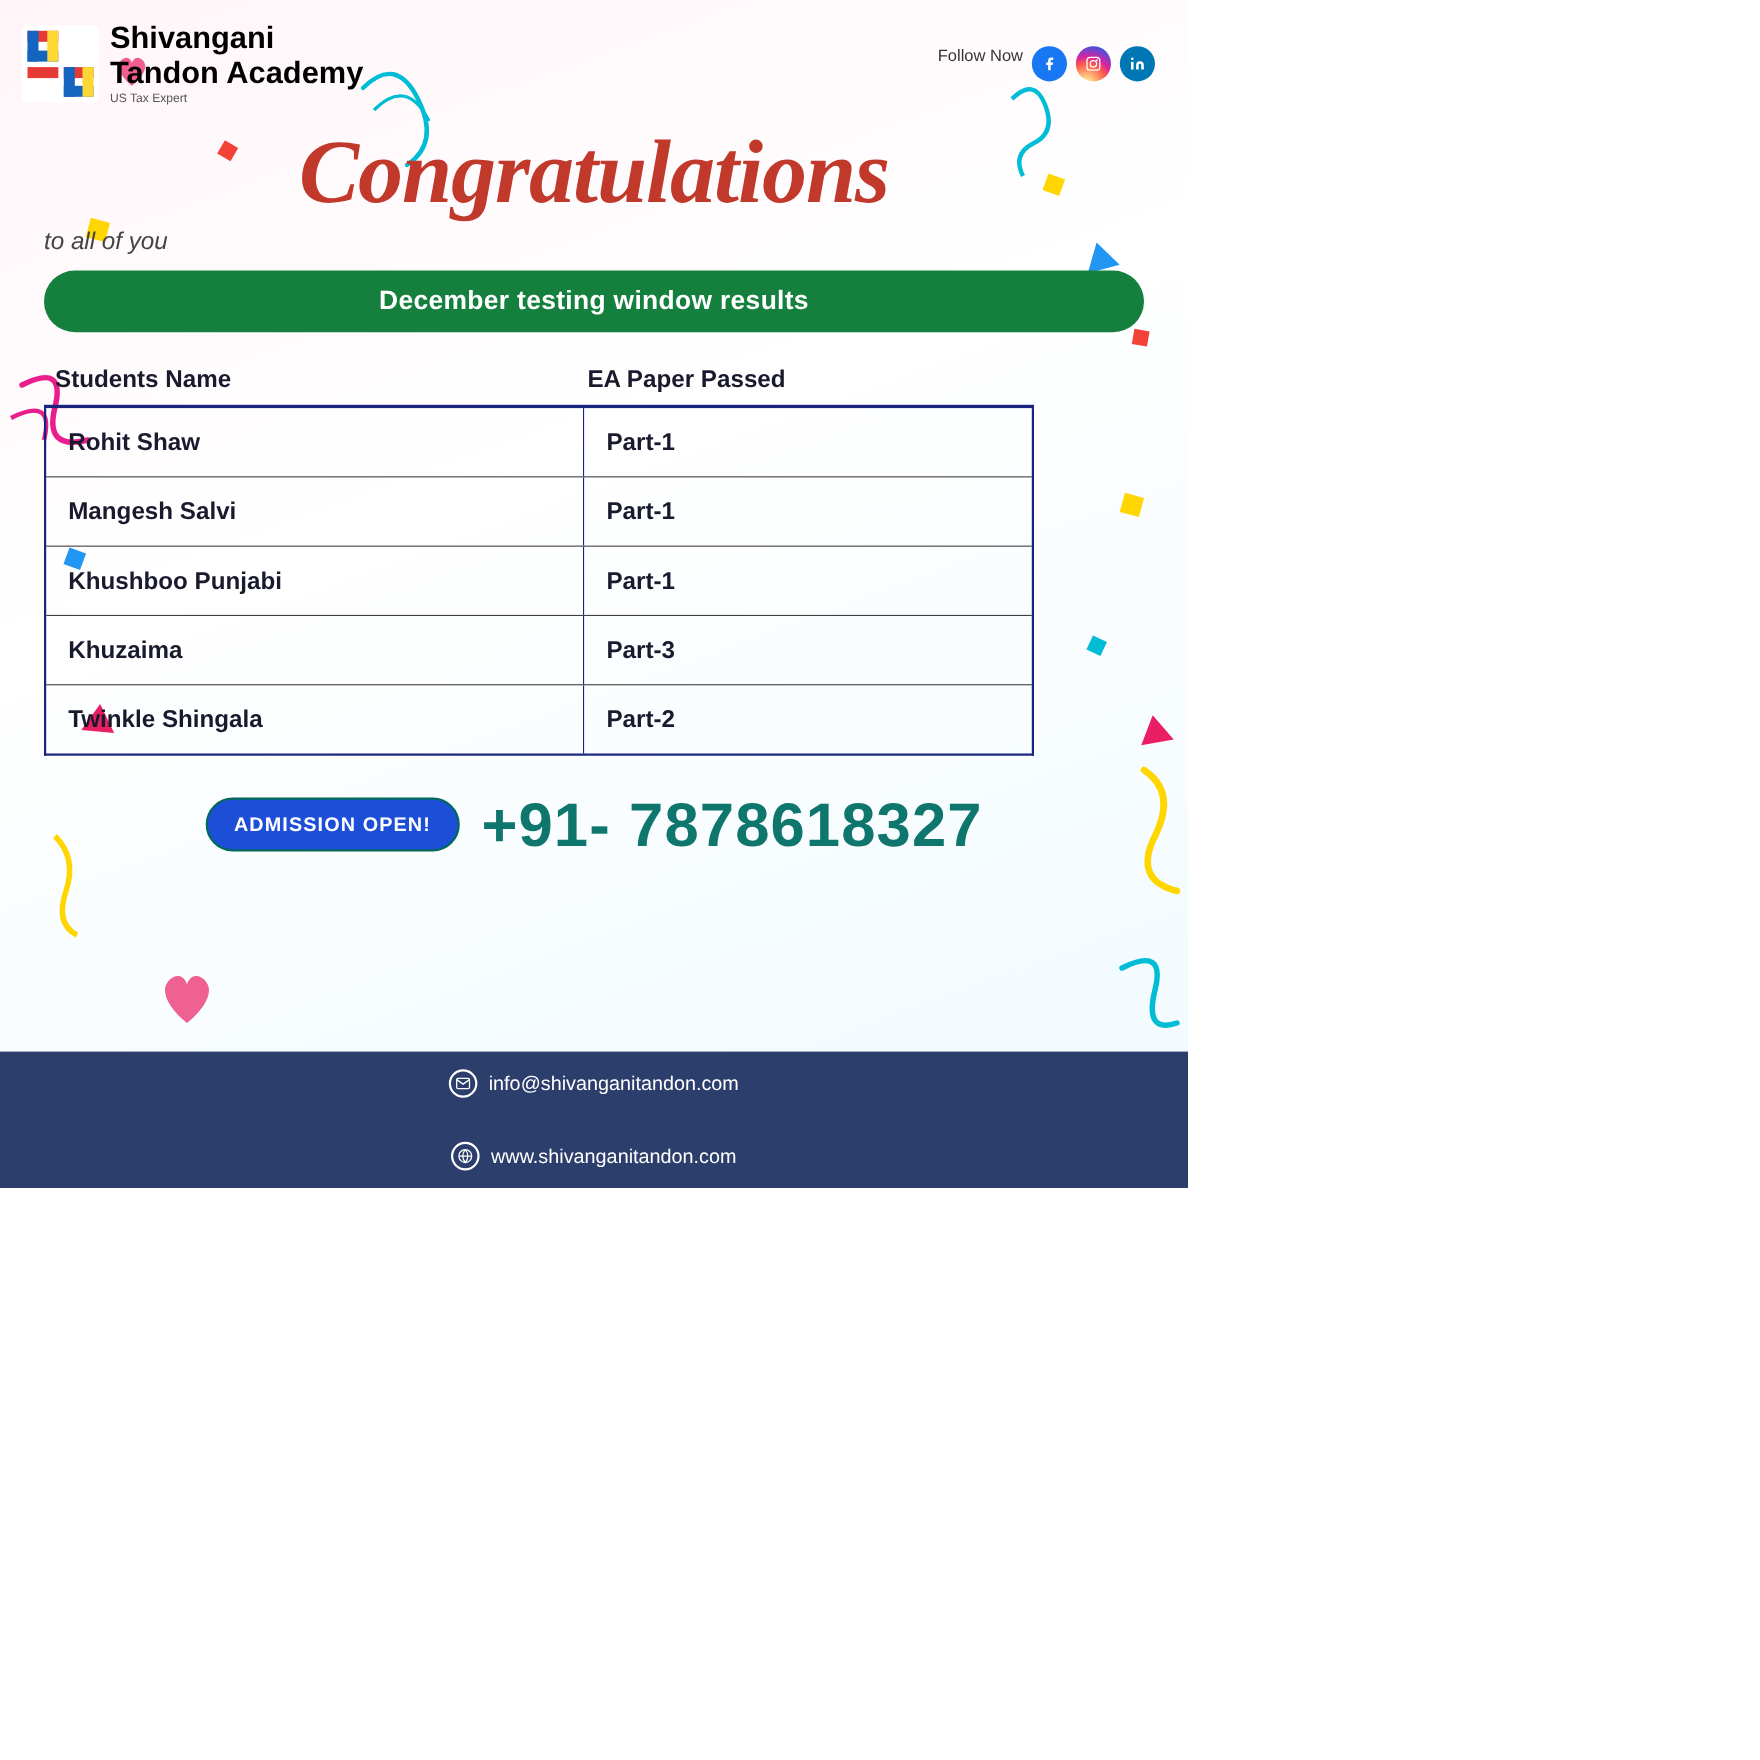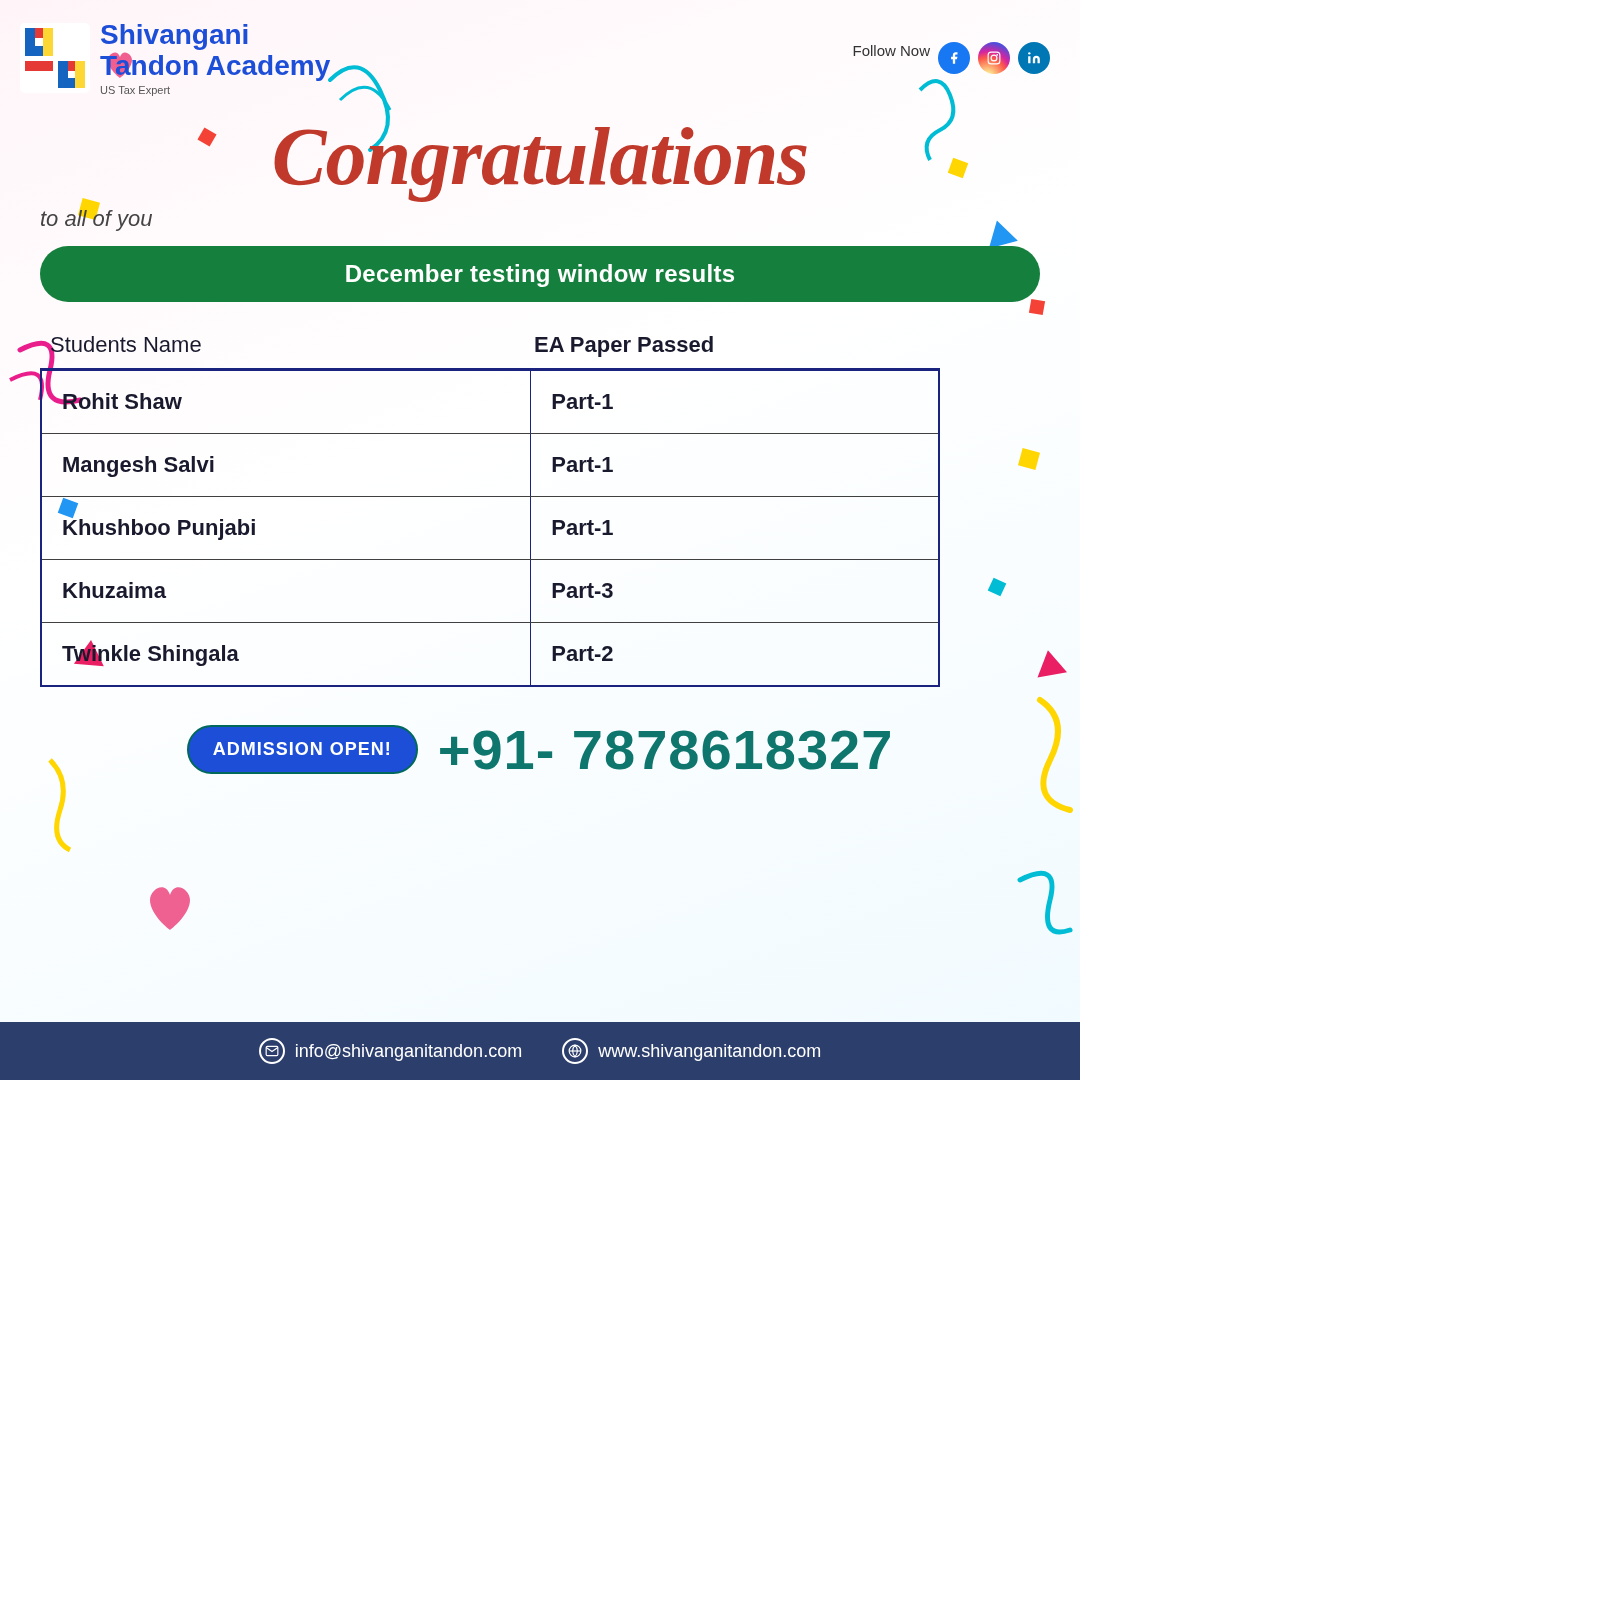--- a/index.html
+++ b/index.html
@@ -48,21 +48,21 @@
     }
 
     .logo-text {
       display: flex;
       flex-direction: column;
     }
 
     .logo-title {
       font-size: 28px;
       font-weight: 900;
-      color: #1d4ed8;
+      color: #000000;
       line-height: 1.1;
     }
 
     .logo-subtitle {
       font-size: 11px;
       color: #555;
       margin-top: 2px;
     }
 
     .follow-area {
@@ -141,21 +141,21 @@
 
     .table-header {
       display: flex;
       padding: 0 10px 10px 10px;
       border-bottom: 3px solid #1a237e;
     }
 
     .table-header .col-name {
       flex: 1.1;
       font-size: 22px;
-      font-weight: 400;
+      font-weight: 700;
       color: #1a1a2e;
     }
 
     .table-header .col-paper {
       flex: 0.9;
       font-size: 22px;
       font-weight: 800;
       color: #1a1a2e;
     }
 
@@ -220,20 +220,21 @@
     .footer-bar {
       background: #2c3e6b;
       color: #fff;
       display: flex;
       align-items: center;
       justify-content: center;
       gap: 40px;
       padding: 16px 30px;
       margin-top: auto;
       font-size: 18px;
+      flex-direction: column;
     }
 
     .footer-item {
       display: flex;
       align-items: center;
       gap: 10px;
     }
 
     .footer-icon {
       width: 26px;

